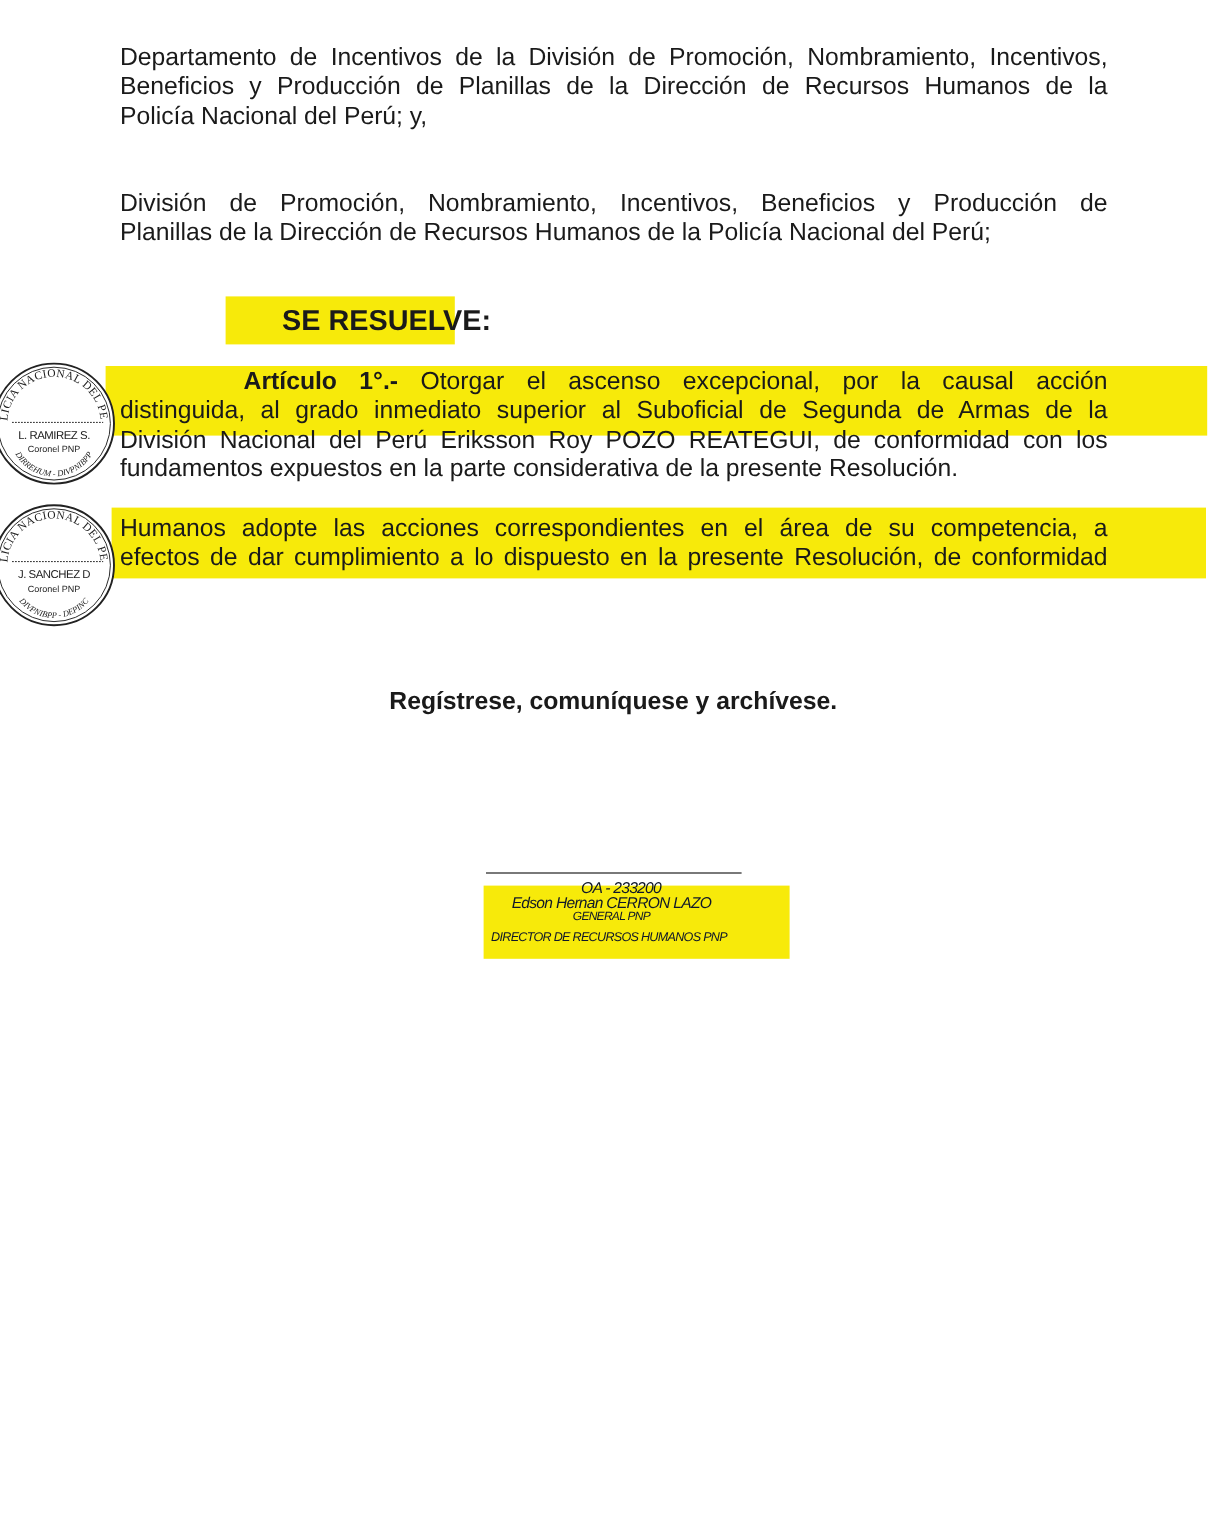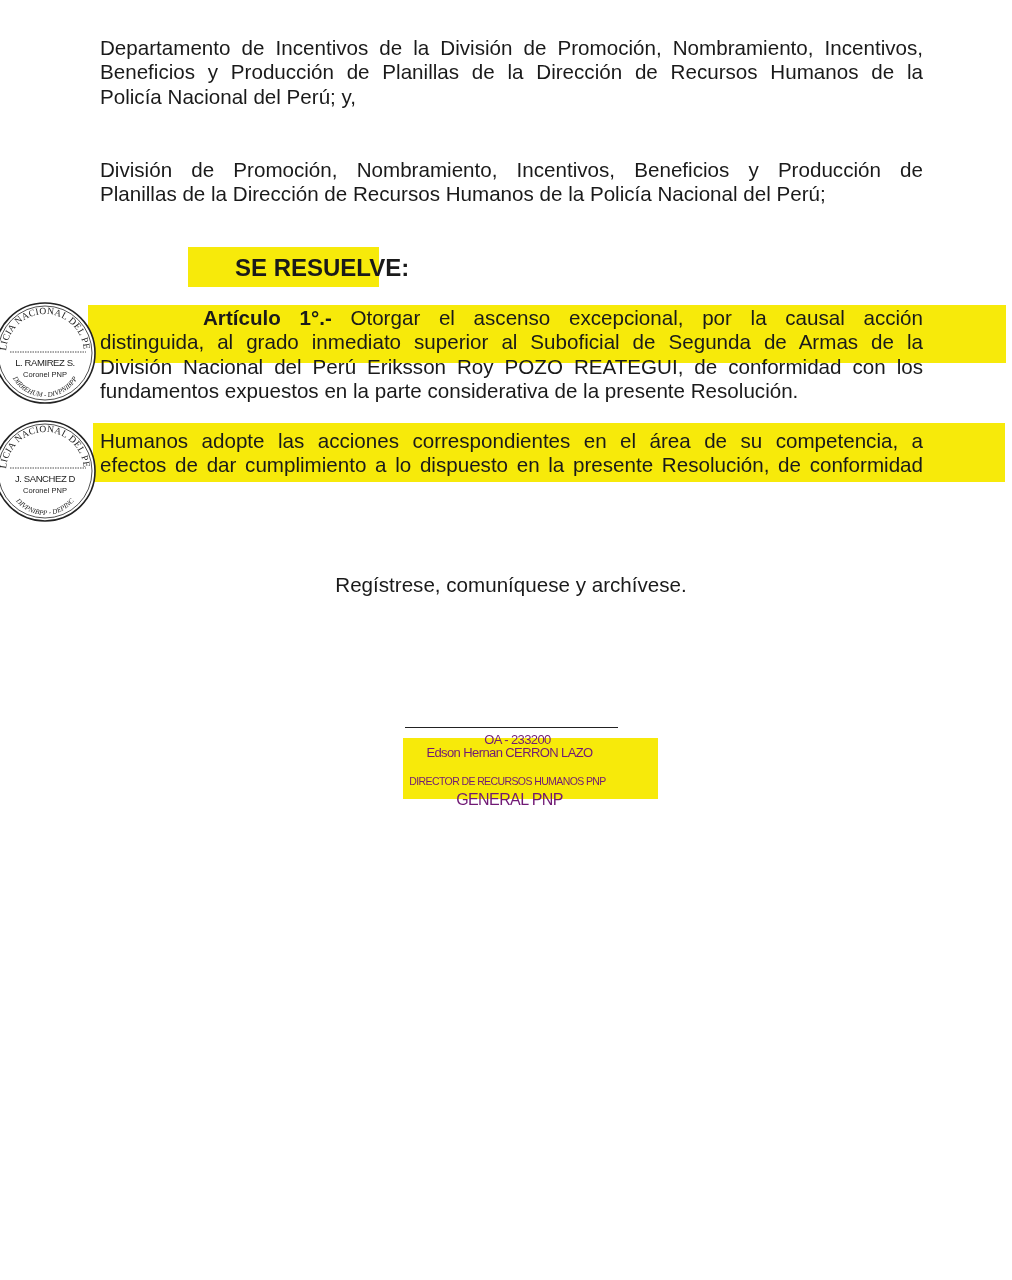--- a/index.html
+++ b/index.html
@@ -68,21 +68,21 @@
 
     .closing {
       position: absolute;
       left: 0;
       width: 1012px;
       top: 573px;
       text-align: center;
       padding-left: 10px;
       box-sizing: border-box;
       font-size: 20.6px;
-      font-weight: normal;
+      font-weight: bold;
       line-height: 24px;
     }
 
     
     .stamp {
       position: absolute;
       width: 106px;
       height: 106px;
     }
     .stamp svg { display: block; }
@@ -103,27 +103,28 @@
       width: 255px;
       height: 61px;
       background: #f7ea0a;
     }
     .sig-text {
       position: absolute;
       left: 403px;
       width: 255px;
       text-align: center;
       font-family: "Liberation Sans", sans-serif;
-      color: #701a75;
+      color: #0f172a;
       letter-spacing: -0.6px;
       transform-origin: center;
+      font-style: italic;
     }
     .sig-oa { top: 732px; font-size: 13px; left: 390px; width: 255px; }
     .sig-name { top: 745px; font-size: 13px; left: 382px; width: 255px; }
-    .sig-rank { top: 759px; font-size: 16px; left: 382px; width: 255px; margin-top: 32px; }
+    .sig-rank { top: 759px; font-size: 10px; left: 382px; width: 255px; }
     .sig-title { top: 775px; font-size: 10.5px; left: 380px; width: 255px; }
   </style>
 </head>
 <body>
 
 <div class="page">
 
   <div class="para" style="top:36px;">
     <span class="line">Departamento de Incentivos de la División de Promoción, Nombramiento, Incentivos,</span>
     <span class="line">Beneficios y Producción de Planillas de la Dirección de Recursos Humanos de la</span>

